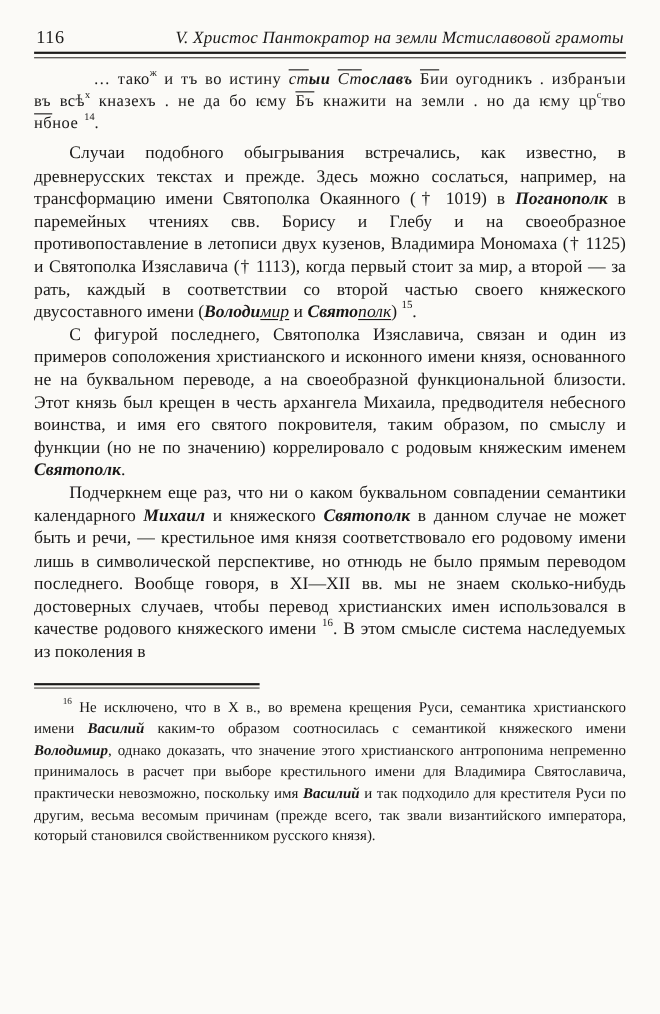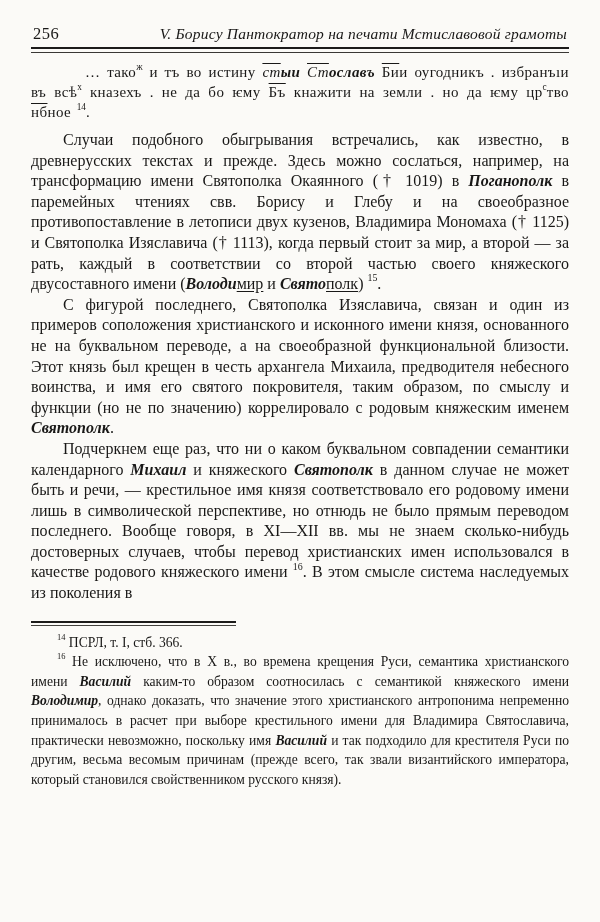--- a/index.html
+++ b/index.html
@@ -55,21 +55,21 @@
     font-size: 15px;
     line-height: 20px;
     text-indent: 54px;
     letter-spacing: 0.4px;
     word-spacing: 1.5px;
   }
   
   .st-i  { font-style: italic; font-weight: bold; }
   .st-io { font-style: italic; text-decoration: overline; text-decoration-thickness: 1px; }
   .st-o  { text-decoration: overline; text-decoration-thickness: 1px; }
-  .st-iu { text-decoration: underline; text-underline-offset: 2px; }
+  .st-iu { font-style: italic; text-decoration: underline; text-underline-offset: 2px; }
   sup {
     font-size: 0.62em;
     line-height: 0;
     position: relative;
     top: -0.15em;
     letter-spacing: 0;
   }
   
   .footnote-separator {
     width: 205px;
@@ -87,32 +87,31 @@
     margin: 0;
     text-indent: 26px;
   }
 </style>
 </head>
 <body>
 
 <div class="page">
 
   <div class="header">
-    <span class="page-num">256</span>
-    <span class="header-title">V. Борису Пантократор на печати Мстиславовой грамоты</span>
+    <span class="page-num">116</span>
+    <span class="header-title">V. Христос Пантократор на земли Мстиславовой грамоты</span>
   </div>
   <div class="header-rule"></div>
 
   <div class="body-text">
       <p class="quote"><span>… тако</span><sup>ж</sup><span> и тъ во истину </span><span class="st-io">ст</span><span class="st-i">ыи </span><span class="st-io">Ст</span><span class="st-i">ославъ </span><span class="st-o">Би</span><span>и оугодникъ . избранъıи въ всѣ</span><sup>х</sup><span> кназехъ . не да бо ѥму </span><span class="st-o">Бъ</span><span> кнажити на земли . но да ѥму цр</span><sup>с</sup><span>тво </span><span class="st-o">нб</span><span>ное </span><sup>14</sup><span>.</span></p>
       <p><span>Случаи подобного обыгрывания встречались, как известно, в древнерусских текстах и прежде. Здесь можно сослаться, например, на трансформацию имени Святополка Окаянного († 1019) в </span><span class="st-i">Поганополк</span><span> в паремейных чтениях свв. Борису и Глебу и на своеобразное противопоставление в летописи двух кузенов, Владимира Мономаха († 1125) и Святополка Изяславича († 1113), когда первый стоит за мир, а второй — за рать, каждый в соответствии со второй частью своего княжеского двусоставного имени (</span><span class="st-i">Володи</span><span class="st-iu">мир</span><span> и </span><span class="st-i">Свято</span><span class="st-iu">полк</span><span>) </span><sup>15</sup><span>.</span></p>
       <p><span>С фигурой последнего, Святополка Изяславича, связан и один из примеров соположения христианского и исконного имени князя, основанного не на буквальном переводе, а на своеобразной функциональной близости. Этот князь был крещен в честь архангела Михаила, предводителя небесного воинства, и имя его святого покровителя, таким образом, по смыслу и функции (но не по значению) коррелировало с родовым княжеским именем </span><span class="st-i">Святополк</span><span>.</span></p>
       <p><span>Подчеркнем еще раз, что ни о каком буквальном совпадении семантики календарного </span><span class="st-i">Михаил</span><span> и княжеского </span><span class="st-i">Святополк</span><span> в данном случае не может быть и речи, — крестильное имя князя соответствовало его родовому имени лишь в символической перспективе, но отнюдь не было прямым переводом последнего. Вообще говоря, в XI—XII вв. мы не знаем сколько-нибудь достоверных случаев, чтобы перевод христианских имен использовался в качестве родового княжеского имени </span><sup>16</sup><span>. В этом смысле система наследуемых из поколения в</span></p>
     </div>
 
   <div class="footnote-separator"></div>
 
   <div class="footnotes">
-      <p><sup>14</sup><span> ПСРЛ, т. I, стб. 366.</span></p>
       <p><sup>16</sup><span> Не исключено, что в X в., во времена крещения Руси, семантика христианского имени </span><span class="st-i">Василий</span><span> каким-то образом соотносилась с семантикой княжеского имени </span><span class="st-i">Володимир</span><span>, однако доказать, что значение этого христианского антропонима непременно принималось в расчет при выборе крестильного имени для Владимира Святославича, практически невозможно, поскольку имя </span><span class="st-i">Василий</span><span> и так подходило для крестителя Руси по другим, весьма весомым причинам (прежде всего, так звали византийского императора, который становился свойственником русского князя).</span></p>
     </div>
 
 </div>
 
 </body></html>

